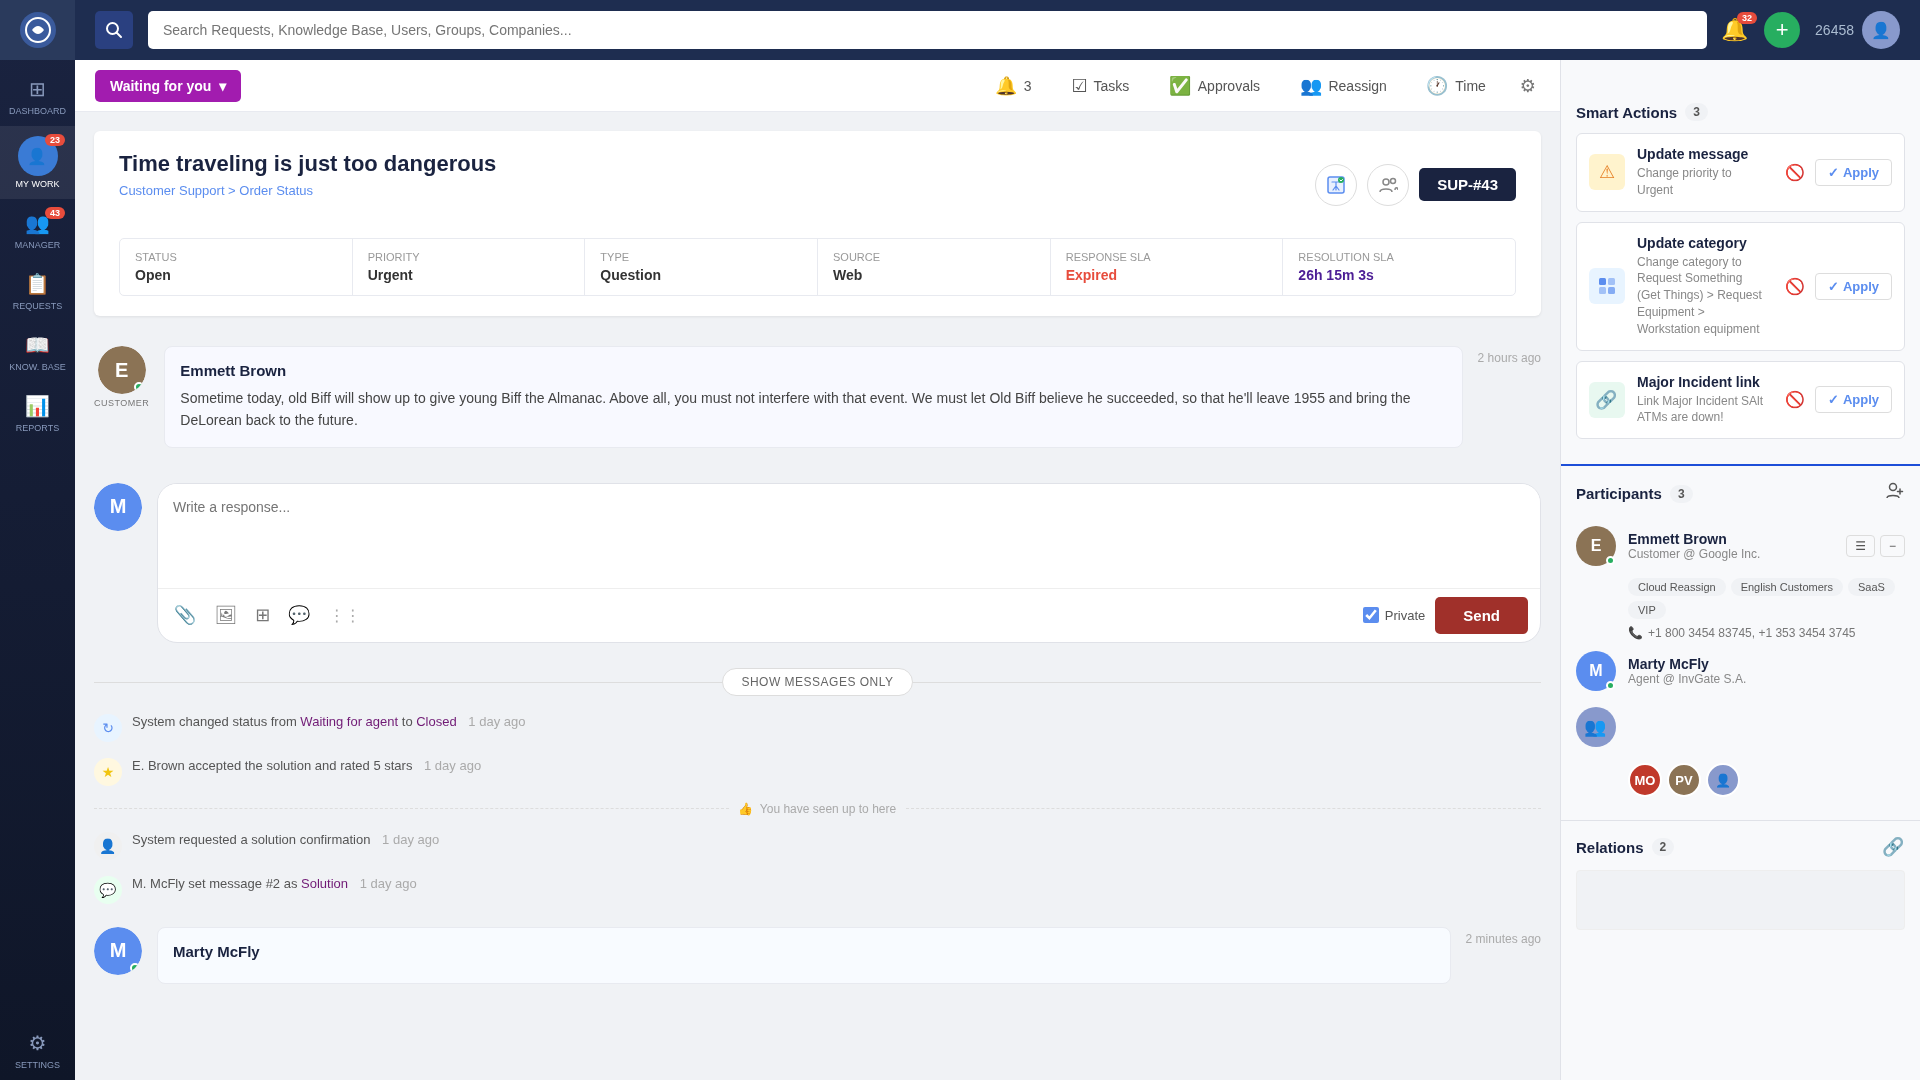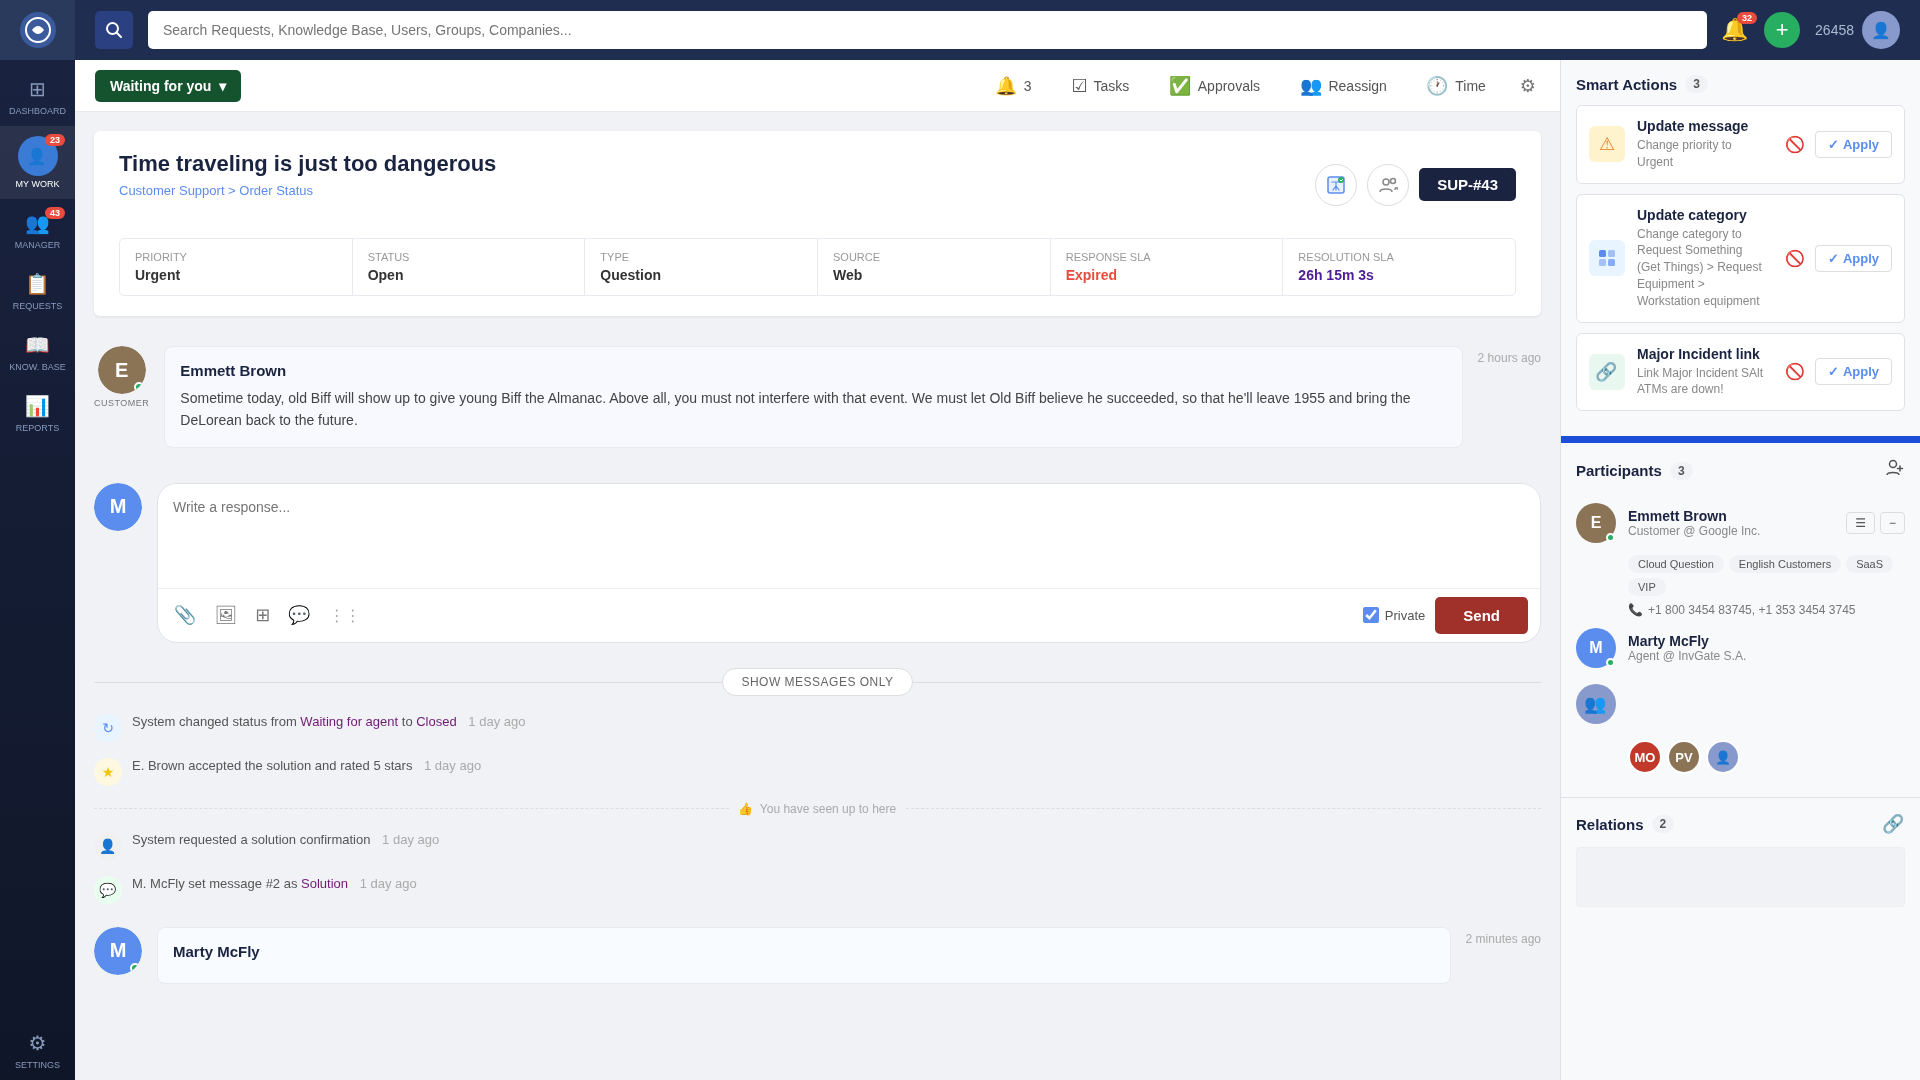--- a/index.html
+++ b/index.html
@@ -201,21 +201,21 @@
       background: white;
       height: 52px;
       display: flex;
       align-items: center;
       padding: 0 20px;
       gap: 20px;
       border-bottom: 1px solid #e8eaf0;
       flex-shrink: 0;
     }
     .waiting-btn {
-      background: #14532d;
+      background: #a21caf;
       color: white;
       border: none;
       border-radius: 5px;
       padding: 8px 15px;
       font-size: 14px;
       cursor: pointer;
       display: flex;
       align-items: center;
       gap: 8px;
       font-weight: 600;
@@ -528,21 +528,22 @@
       border-left: 1px solid #e0e2e8;
       display: flex;
       flex-direction: column;
       height: 100%;
       overflow-y: auto;
     }
 
     
     .smart-actions-section {
       padding: 15px;
-      border-bottom: 7px solid #1d4ed8;
+      border-bottom: 2px solid #1d4ed8;
+      margin-top: 28px;
     }
     .section-header {
       display: flex;
       align-items: center;
       gap: 8px;
       margin-bottom: 12px;
     }
     .section-title {
       font-size: 15px;
       font-weight: 700;
@@ -874,26 +875,26 @@
                 <path d="M2 17c0-4 12-4 12 0" stroke="#888" stroke-width="1.5" fill="none"></path>
                 <circle cx="15" cy="6" r="2.5" stroke="#888" stroke-width="1.5" fill="none"></circle>
                 <path d="M17 15c0-3 3-3 3 0" stroke="#888" stroke-width="1.5" fill="none"></path>
               </svg>
             </button>
             <div class="ticket-id-badge">SUP-#43</div>
           </div>
 
           <div class="ticket-fields">
             <div class="ticket-field">
+              <div class="field-label">Status</div>
+              <div class="field-value">Open</div>
+            </div>
+            <div class="ticket-field">
               <div class="field-label">Priority</div>
               <div class="field-value">Urgent</div>
-            </div>
-            <div class="ticket-field">
-              <div class="field-label">Status</div>
-              <div class="field-value">Open</div>
             </div>
             <div class="ticket-field">
               <div class="field-label">Type</div>
               <div class="field-value">Question</div>
             </div>
             <div class="ticket-field">
               <div class="field-label">Source</div>
               <div class="field-value">Web</div>
             </div>
             <div class="ticket-field">
@@ -1095,21 +1096,21 @@
           <div class="part-info">
             <div class="part-name">Emmett Brown</div>
             <div class="part-role">Customer @ Google Inc.</div>
           </div>
           <div class="part-actions">
             <button class="part-action-btn">☰</button>
             <button class="part-action-btn">−</button>
           </div>
         </div>
         <div class="part-tags">
-          <span class="part-tag">Cloud Question</span>
+          <span class="part-tag">Cloud Reassign</span>
           <span class="part-tag">English Customers</span>
           <span class="part-tag">SaaS</span>
           <span class="part-tag">VIP</span>
         </div>
         <div class="part-phone">
           <span>📞</span>
           <span>+1 800 3454 83745, +1 353 3454 3745</span>
         </div>
 
         <div class="participant-row">

